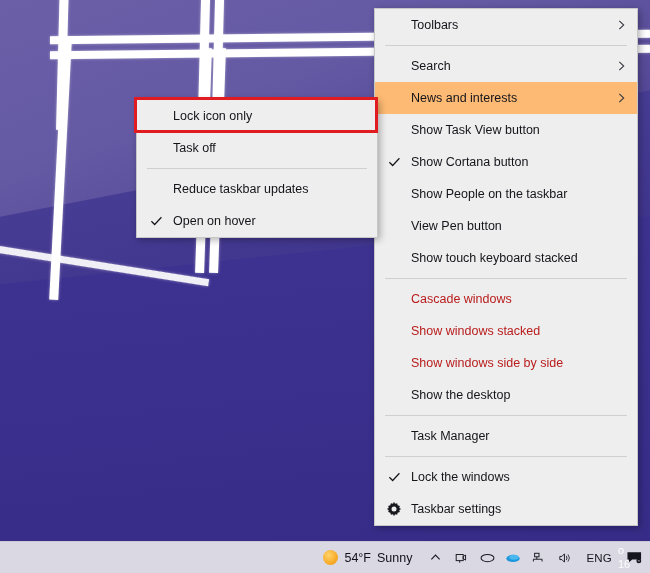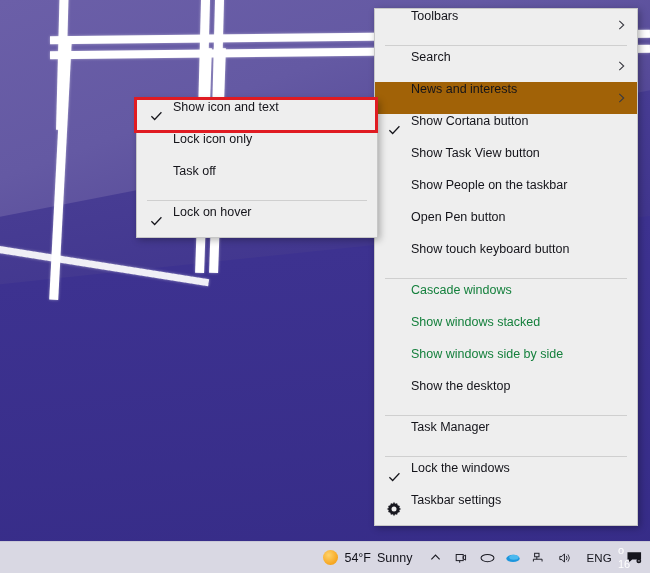--- a/index.html
+++ b/index.html
@@ -93,28 +93,28 @@
     box-shadow: 2px 2px 7px rgba(0,0,0,0.30);
     font-size:12.5px;
     color:#14141a;
     user-select:none;
   }
   #main-menu { left:374px; top:8px; width:262px; }
   #sub-menu  { left:136px; top:99px; width:240px; }
 
   .mi {
     position:relative;
-    display:flex; align-items:flex-start;
+    display:flex; align-items:center;
     height:32px;
     padding-left:36px; padding-right:10px;
     white-space:nowrap;
     background:transparent;
   }
-  .mi.hover { background:#a16207; }
-  .mi.disabled { color:#15803d; }
+  .mi.hover { background:#fdba74; }
+  .mi.disabled { color:#b91c1c; }
   .mi .check {
     position:absolute; left:13px; top:50%;
     transform:translateY(-50%);
     width:13px; height:13px;
   }
   .mi .gear {
     position:absolute; left:11px; top:50%;
     transform:translateY(-50%);
     width:16px; height:16px;
   }
@@ -245,36 +245,36 @@
             <path d="M3.6 1.5 L8.4 6 L3.6 10.5" fill="none" stroke="#3a3a42" stroke-width="1.2"></path>
           </svg></span>
       </div>
       <div class="mi hover">
         <span>News and interests</span>
         <span class="chev"><svg viewBox="0 0 12 12" width="11" height="11">
             <path d="M3.6 1.5 L8.4 6 L3.6 10.5" fill="none" stroke="#3a3a42" stroke-width="1.2"></path>
           </svg></span>
       </div>
       <div class="mi">
+        <span>Show Task View button</span>
+      </div>
+      <div class="mi">
         <span class="check"><svg viewBox="0 0 14 14" width="13" height="13">
             <path d="M1.5 7.3 L5 10.8 L12.3 3" fill="none" stroke="#16161c" stroke-width="1.3"></path>
           </svg></span>
         <span>Show Cortana button</span>
       </div>
       <div class="mi">
-        <span>Show Task View button</span>
-      </div>
-      <div class="mi">
         <span>Show People on the taskbar</span>
       </div>
       <div class="mi">
-        <span>Open Pen button</span>
-      </div>
-      <div class="mi">
-        <span>Show touch keyboard button</span>
+        <span>View Pen button</span>
+      </div>
+      <div class="mi">
+        <span>Show touch keyboard stacked</span>
       </div>
       <div class="sep"></div>
       <div class="mi disabled">
         <span>Cascade windows</span>
       </div>
       <div class="mi disabled">
         <span>Show windows stacked</span>
       </div>
       <div class="mi disabled">
         <span>Show windows side by side</span>
@@ -297,35 +297,32 @@
         <span class="gear"><svg viewBox="0 0 16 16" width="16" height="16">
             <path fill="#18181f" d="M8 0.8l1 1.9 2.1-.5.6 2.1 2.1.6-.5 2.1 1.9 1-1.9 1 .5 2.1-2.1.6-.6 2.1-2.1-.5-1 1.9-1-1.9-2.1.5-.6-2.1-2.1-.6.5-2.1-1.9-1 1.9-1-.5-2.1 2.1-.6.6-2.1 2.1.5z"></path>
             <circle cx="8" cy="8" r="2.5" fill="#eeeeee"></circle>
           </svg></span>
         <span>Taskbar settings</span>
       </div>
     </div>
 
   <div class="menu" id="sub-menu">
       <div class="mi">
+        <span>Lock icon only</span>
+      </div>
+      <div class="mi">
+        <span>Task off</span>
+      </div>
+      <div class="sep"></div>
+      <div class="mi">
+        <span>Reduce taskbar updates</span>
+      </div>
+      <div class="mi">
         <span class="check"><svg viewBox="0 0 14 14" width="13" height="13">
             <path d="M1.5 7.3 L5 10.8 L12.3 3" fill="none" stroke="#16161c" stroke-width="1.3"></path>
           </svg></span>
-        <span>Show icon and text</span>
-      </div>
-      <div class="mi">
-        <span>Lock icon only</span>
-      </div>
-      <div class="mi">
-        <span>Task off</span>
-      </div>
-      <div class="sep"></div>
-      <div class="mi">
-        <span class="check"><svg viewBox="0 0 14 14" width="13" height="13">
-            <path d="M1.5 7.3 L5 10.8 L12.3 3" fill="none" stroke="#16161c" stroke-width="1.3"></path>
-          </svg></span>
-        <span>Lock on hover</span>
+        <span>Open on hover</span>
       </div>
     </div>
 
   <div id="redbox" style="border-color: rgb(224, 27, 34);"></div>
 
 </div>
 
 </body></html>

